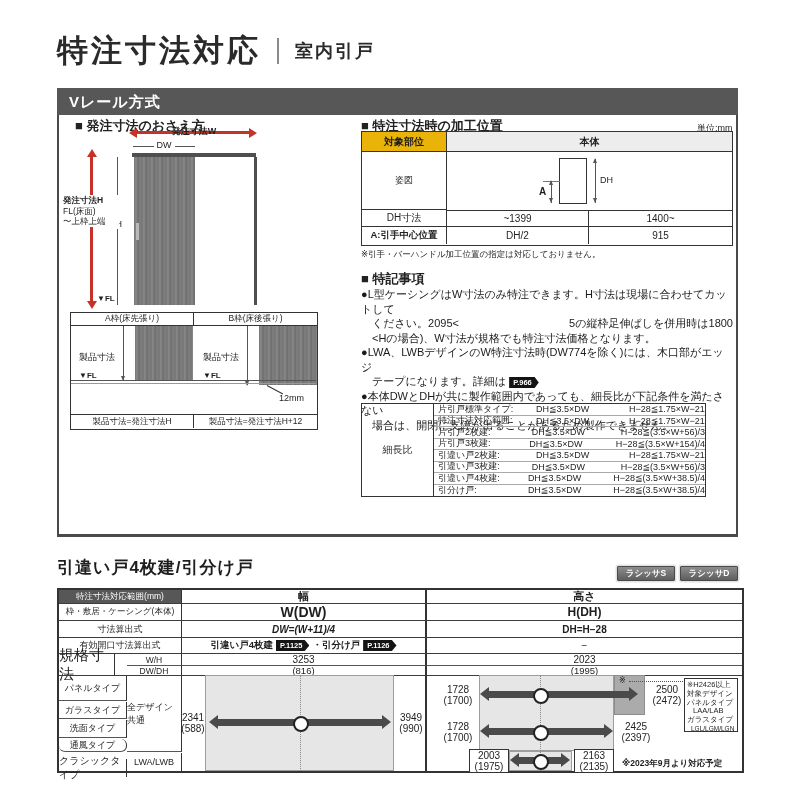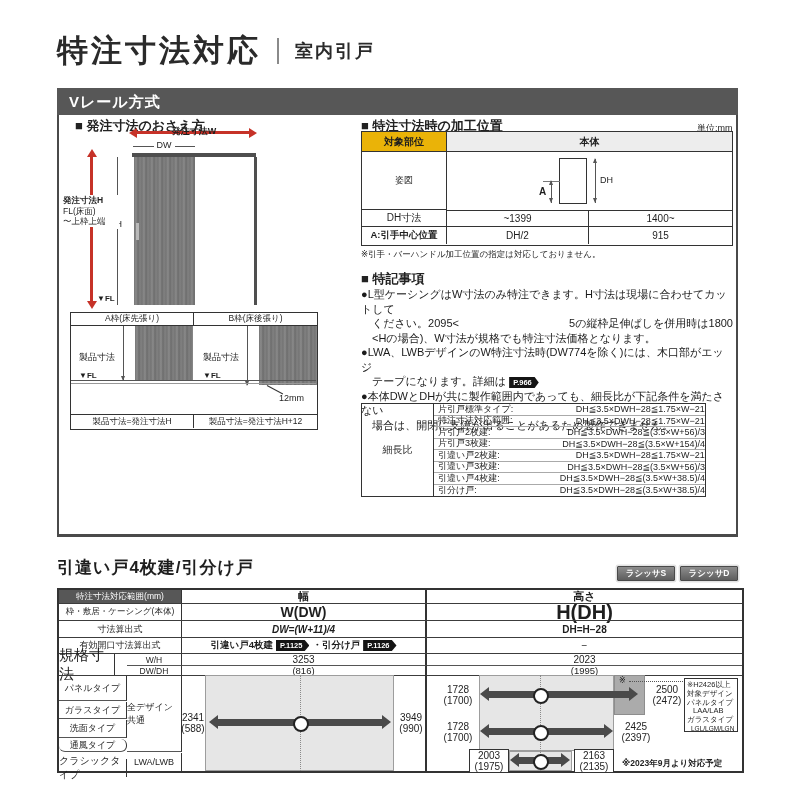--- a/index.html
+++ b/index.html
@@ -45,21 +45,21 @@
 
   
   .bullets{font-size:11px;line-height:14.5px;color:#1b1b1b;width:372px;}
   .bullets .cont{padding-left:11px;}
   .gapline{display:flex;justify-content:space-between;padding-left:11px;}
 
   
   .sl-row{position:absolute;left:72px;right:0;display:flex;align-items:center;font-size:9px;
     border-bottom:1px solid #aaa;box-sizing:border-box;height:11.5px;}
   .sl-type{width:98px;padding-left:4px;}
-  .sl-f1{width:93px;text-align:right;}
+  .sl-f1{width:93px;}
   .sl-f2{flex:1;}
 
   
   .pill{position:absolute;height:15px;width:58px;border-radius:1px;
     background:linear-gradient(#8d8d8d,#5e5e5e);border:1px solid #4a4a4a;box-shadow:0 0 0 1.5px #e3e3e3;
     color:#fff;font-size:8.5px;font-weight:700;display:flex;align-items:center;justify-content:center;cursor:pointer;}
 
   
   .band{position:absolute;background:#e6e6e6;border:1px solid #9d9d9d;box-sizing:border-box;}
   .bandark{position:absolute;background:#ababab;border:1px solid #8d8d8d;box-sizing:border-box;}
@@ -254,21 +254,21 @@
 
   <div class="abs" style="left:57px;top:588px;width:683px;height:181px;border:2px solid #333;box-sizing:content-box;">
 
     <div class="cell" style="left:0;top:0;width:123px;height:13px;background:#575757;color:#fff;font-size:8.5px;border-right:1px solid #333;">特注寸法対応範囲(mm)</div>
     <div class="cell" style="left:123px;top:0;width:245px;height:13px;font-size:11px;font-weight:700;border-right:2px solid #333;">幅</div>
     <div class="cell" style="left:368px;top:0;right:0;height:13px;font-size:11px;font-weight:700;">高さ</div>
     <div class="bline" style="left:0;top:13px;width:683px;height:1px;"></div>
 
     <div class="cell" style="left:0;top:14px;width:123px;height:16px;font-size:8.5px;border-right:1px solid #333;">枠・敷居・ケーシング(本体)</div>
     <div class="cell" style="left:123px;top:14px;width:245px;height:16px;font-size:14px;font-weight:800;border-right:2px solid #333;">W(DW)</div>
-    <div class="cell" style="left:368px;top:14px;right:0;height:16px;font-size:20px;font-weight:800;">H(DH)</div>
+    <div class="cell" style="left:368px;top:14px;right:0;height:16px;font-size:12px;font-weight:800;">H(DH)</div>
     <div class="bline" style="left:0;top:30px;width:683px;height:1px;"></div>
 
     <div class="cell" style="left:0;top:31px;width:123px;height:16px;font-size:9px;border-right:1px solid #333;">寸法算出式</div>
     <div class="cell" style="left:123px;top:31px;width:245px;height:16px;font-size:10px;font-weight:600;border-right:2px solid #333;font-style:italic;">DW=(W+11)/4</div>
     <div class="cell" style="left:368px;top:31px;right:0;height:16px;font-size:10px;font-weight:600;">DH=H−28</div>
     <div class="bline" style="left:0;top:47px;width:683px;height:1px;"></div>
 
     <div class="cell" style="left:0;top:48px;width:123px;height:15px;font-size:9px;border-right:1px solid #333;">有効開口寸法算出式</div>
     <div class="cell" style="left:123px;top:48px;width:245px;height:15px;font-size:9.5px;font-weight:700;gap:3px;border-right:2px solid #333;">
       <span>引違い戸4枚建</span>

